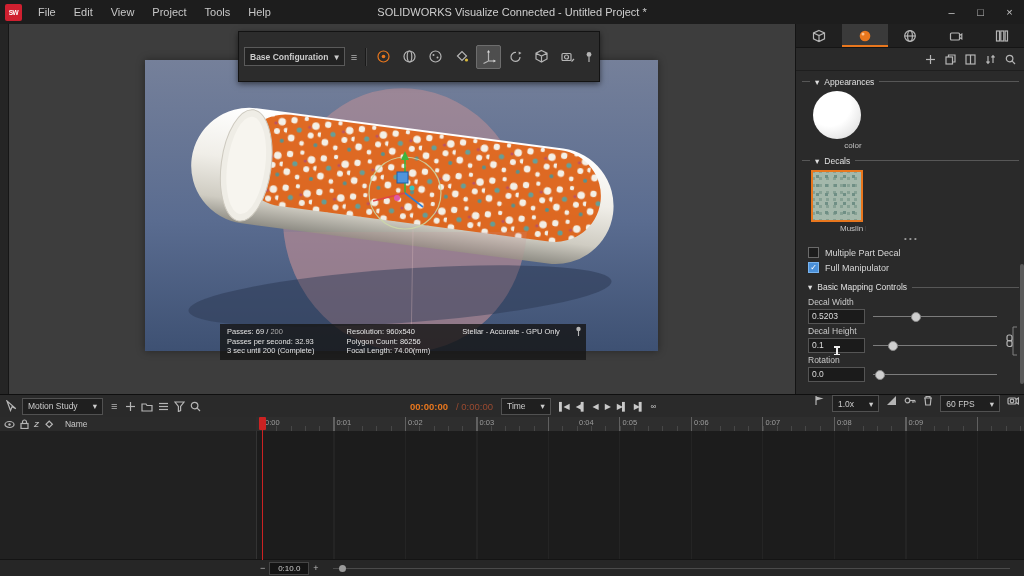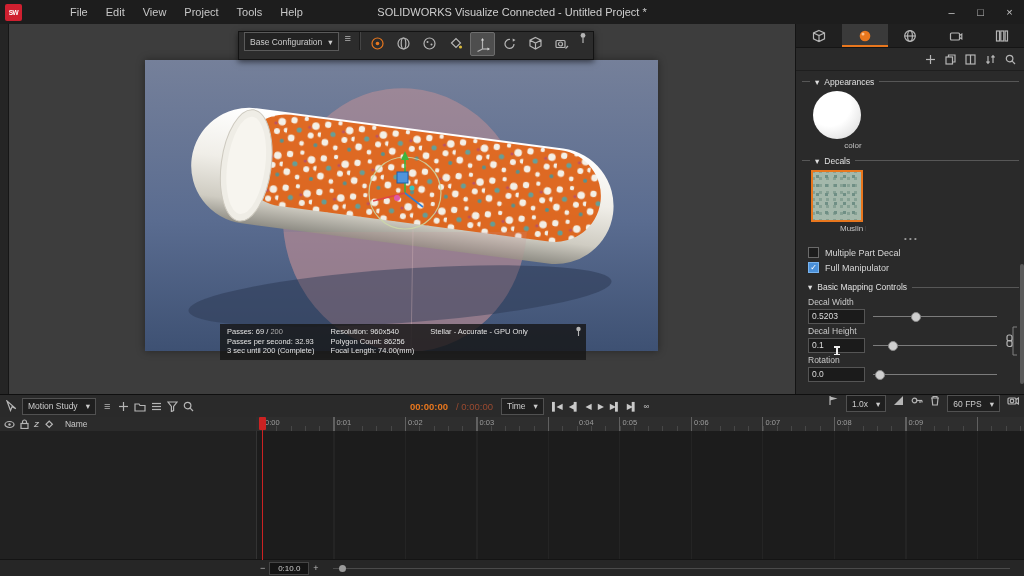--- a/index.html
+++ b/index.html
@@ -1,40 +1,40 @@
 <!DOCTYPE html>
 <html><head>
 <meta charset="utf-8">
 <style>
   html,body{margin:0;padding:0;background:#000;}
   .app{position:relative;width:1024px;height:576px;background:#101010;overflow:hidden;
        font-family:"Liberation Sans",sans-serif;color:#ccc;}
   svg{display:block}
   
-  .titlebar{position:absolute;top:0;left:0;right:0;height:24px;background:#1d1d1d;border-bottom:1px solid #000;display:flex;align-items:center;gap:32px;}
+  .titlebar{position:absolute;top:0;left:0;right:0;height:24px;background:#1d1d1d;border-bottom:1px solid #000;display:flex;align-items:center;}
   .logo{width:17px;height:17px;background:#cf2030;border-radius:2px;margin:0 7px 0 5px;display:flex;align-items:center;justify-content:center;font-size:6.5px;font-weight:bold;color:#fff;letter-spacing:-0.5px;}
   .menus{display:flex;}
   .menu-item{font-size:11px;color:#c8c8c8;padding:0 9px;line-height:24px;}
   .tb-title{position:absolute;left:50%;transform:translateX(-50%);font-size:11px;color:#cfcfcf;line-height:24px;white-space:nowrap;}
   .win-controls{position:absolute;right:0;top:0;display:flex;}
   .win-btn{width:29px;height:24px;display:flex;align-items:center;justify-content:center;font-size:11px;color:#c8c8c8;}
   
   .main{position:absolute;top:24px;left:0;width:795px;height:371px;background:#3d3d3d;}
   .left-strip{position:absolute;left:0;top:0;width:8px;height:100%;background:#252525;border-right:1px solid #161616;}
   .canvas-wrap{position:absolute;left:145px;top:36px;width:513px;height:291px;box-shadow:0 0 8px rgba(0,0,0,.4);}
   
-  .float-toolbar{position:absolute;left:238px;top:7px;height:27px;display:flex;align-items:flex-start;background:#2c2c2c;border:1px solid #131313;box-shadow:0 2px 6px rgba(0,0,0,.55);padding:0 5px;gap:3px;z-index:10;}
+  .float-toolbar{position:absolute;left:238px;top:7px;height:27px;display:flex;align-items:center;background:#2c2c2c;border:1px solid #131313;box-shadow:0 2px 6px rgba(0,0,0,.55);padding:11px 5px;gap:3px;z-index:10;font-weight:bold;}
   .combo{display:flex;align-items:center;background:#222;border:1px solid #5a5a5a;height:17px;font-size:8.5px;color:#ccc;padding:0 5px;gap:6px;}
   .ham{font-size:11px;color:#b5b5b5;padding:0 3px;}
   .vsep{width:1px;height:18px;background:#1a1a1a;border-right:1px solid #454545;margin:0 2px;}
   .tool-btn{width:23px;height:22px;display:flex;align-items:center;justify-content:center;border-radius:2px;}
   .tool-btn.active{background:#4e4e4e;border:1px solid #6d6d6d;}
   .pin-btn{margin-left:2px;}
   
-  .stats{position:absolute;left:220px;top:300px;width:352px;background:rgba(22,22,22,.82);padding:3px 7px 4px 7px;display:flex;gap:16px;font-size:7.5px;line-height:9.5px;color:#e2e2e2;z-index:9;}
+  .stats{position:absolute;left:220px;top:300px;width:352px;background:rgba(22,22,22,.82);padding:3px 7px 4px 7px;display:flex;gap:32px;font-size:7.5px;line-height:9.5px;color:#e2e2e2;z-index:9;}
   .stats .muted{color:#a8a8a8;}
   .stats-pin{position:absolute;right:3px;top:2px;}
   
   .right-panel{position:absolute;top:24px;left:795px;width:229px;height:371px;background:#2a2a2a;border-left:1px solid #141414;}
   .rp-tabs{display:flex;height:23px;background:#202020;border-bottom:1px solid #151515;}
   .rp-tab{flex:1;display:flex;align-items:center;justify-content:center;}
   .rp-tab.active{background:#3a3a3a;box-shadow:inset 0 -2px 0 #e8771e;}
   .rp-actions{height:22px;display:flex;align-items:center;justify-content:flex-end;gap:9px;padding:0 9px;border-bottom:1px solid #1e1e1e;}
   .section-hdr{display:flex;align-items:center;height:15px;gap:5px;padding:0 6px;font-size:8.5px;color:#e0e0e0;margin-top:3px;}
   .section-hdr .line{height:1px;background:#575757;}
@@ -64,21 +64,21 @@
   .slider .track{position:absolute;left:0;right:0;top:6px;height:1px;background:#7c7c7c;}
   .slider .sthumb{position:absolute;top:2.5px;width:8px;height:8px;border-radius:50%;background:#cfcfcf;border:1px solid #8a8a8a;}
   .link-col{position:absolute;right:5px;top:300px;height:34px;display:flex;align-items:center;}
   .rp-scroll{position:absolute;right:1px;top:240px;width:4px;height:120px;background:#5a5a5a;border-radius:2px;}
   .text-cursor{position:absolute;left:40px;top:322px;width:2px;height:9px;background:#eee;}
   .text-cursor::before,.text-cursor::after{content:"";position:absolute;left:-2px;width:6px;height:1.5px;background:#eee;}
   .text-cursor::after{bottom:0;}
   
   .timeline{position:absolute;left:0;right:0;bottom:0;height:181px;background:#242424;border-top:1px solid #0f0f0f;}
   .tl-toolbar{height:22px;position:relative;display:flex;align-items:center;gap:5px;padding:0 5px;background:#2a2a2a;border-bottom:1px solid #161616;}
-  .tl-select{display:flex;align-items:center;background:#1f1f1f;border:1px solid #515151;height:15px;font-size:8.5px;color:#ccc;padding:0 5px;gap:8px;white-space:nowrap;}
+  .tl-select{display:flex;align-items:center;background:#1f1f1f;border:1px solid #515151;height:15px;font-size:8.5px;color:#ccc;padding:0 5px;gap:15px;white-space:nowrap;}
   .tl-center{position:absolute;left:410px;top:0;height:22px;display:flex;align-items:center;gap:8px;}
   .time-cur{font-size:9.5px;color:#e8771e;font-weight:bold;}
   .time-tot{font-size:9.5px;color:#9a4a30;}
   .pb{display:flex;gap:7px;align-items:center;}
   .pb-btn{font-size:8px;color:#c9c9c9;letter-spacing:-1px;}
   .tl-right{position:absolute;right:5px;top:0;height:22px;display:flex;gap:7px;}
   .tl-header{position:absolute;left:0;right:0;top:22px;height:14px;background:#2b2b2b;border-bottom:1px solid #191919;display:flex;align-items:center;}
   .hdr-left{width:256px;display:flex;align-items:center;gap:5px;padding-left:4px;box-sizing:border-box;}
   .hdr-left .nm{font-size:8.5px;color:#c9c9c9;margin-left:6px;}
   .z-ic{font-size:8px;color:#b5b5b5;font-style:italic;font-weight:bold;}

